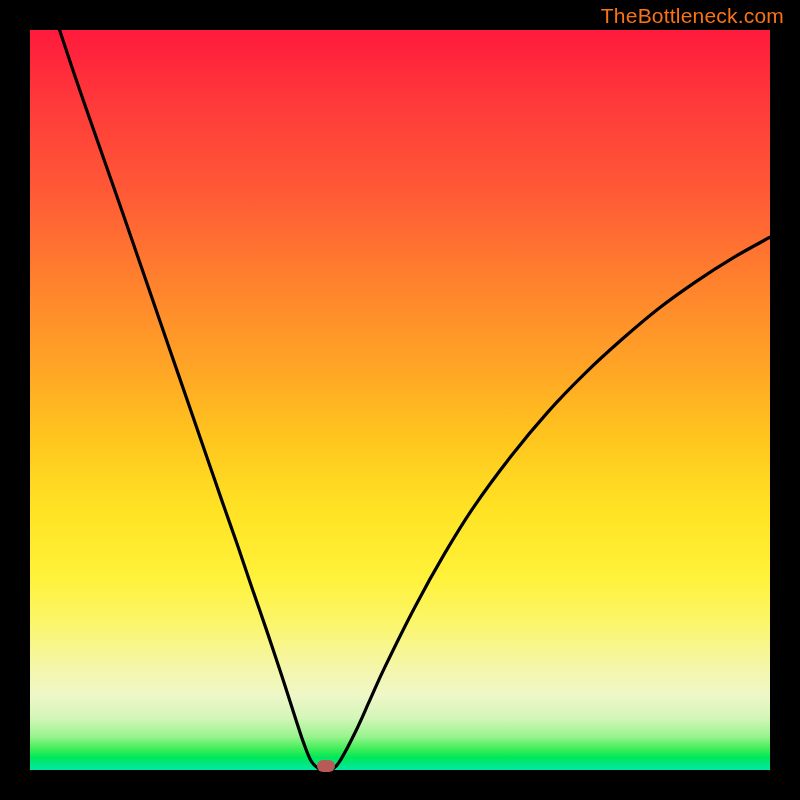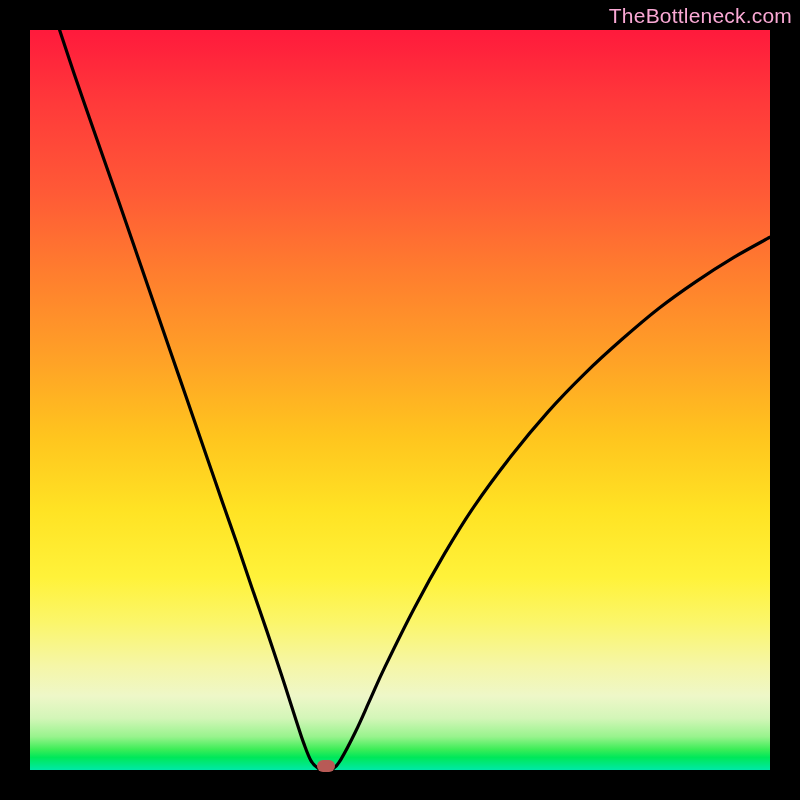--- a/index.html
+++ b/index.html
@@ -51,22 +51,22 @@
     position: absolute;
     left: 0;
     top: 0;
     width: 740px;
     height: 740px;
     overflow: visible;
   }
   .watermark {
     position: absolute;
     top: 4px;
-    right: 8px;
-    color: #f9a8d4;
+    right: 16px;
+    color: #f97316;
     font-size: 21px;
     font-weight: 400;
     letter-spacing: 0.2px;
     user-select: none;
   }
   .marker {
     position: absolute;
     width: 18px;
     height: 12px;
     background: #b85a56;

